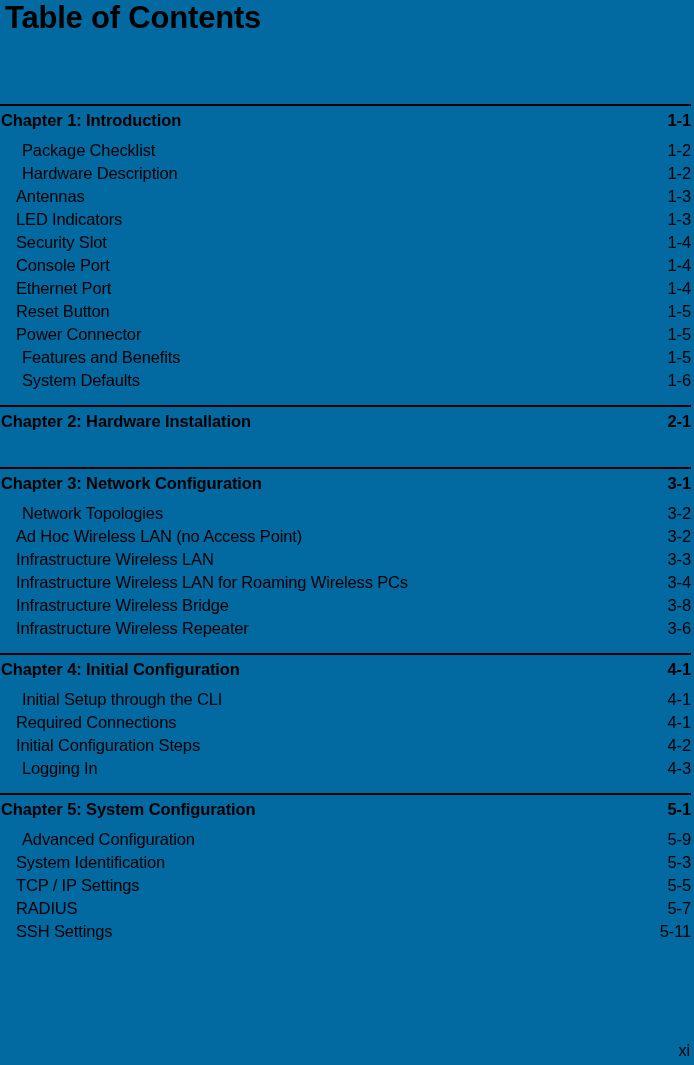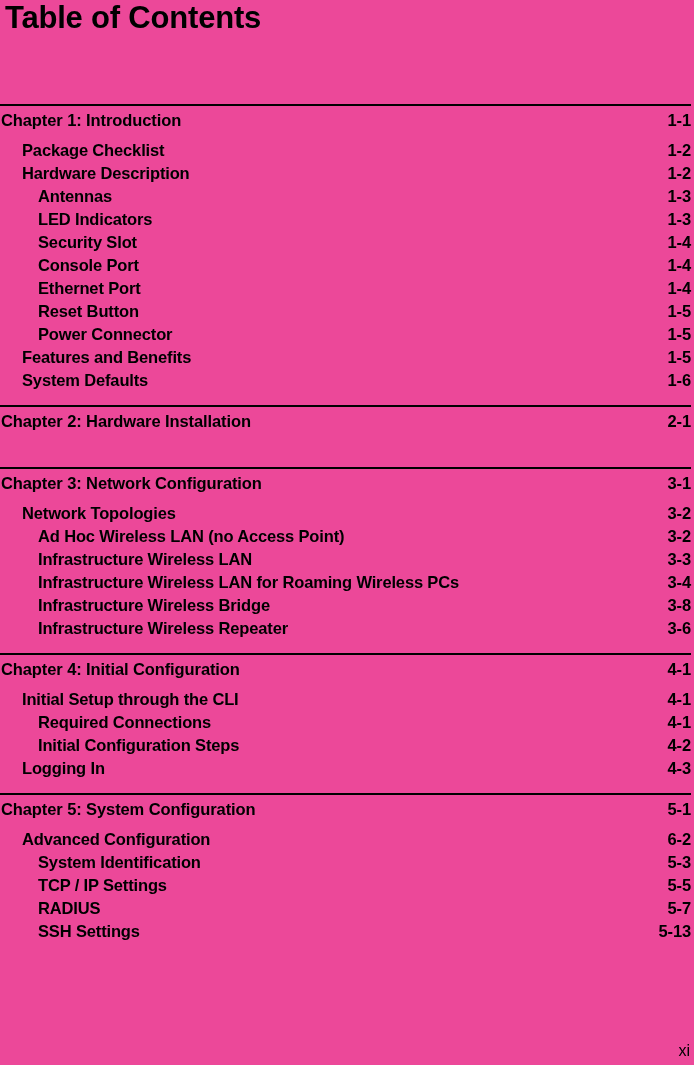--- a/index.html
+++ b/index.html
@@ -11,21 +11,21 @@
   body {
     font-family: "Liberation Sans", sans-serif;
     color: #000000;
     -webkit-font-smoothing: antialiased;
   }
   .page {
     position: relative;
     width: 694px;
     height: 1065px;
     margin: 0;
-    background: #ec4899;
+    background: #0369a1;
     overflow: hidden;
     box-sizing: border-box;
   }
   .doc-title {
     position: absolute;
     left: 5px;
     top: -2px;
     font-size: 31px;
     font-weight: bold;
     letter-spacing: -0.2px;
@@ -74,26 +74,26 @@
     font-size: 16.5px;
     font-weight: bold;
     height: 26px;
     padding-top: 5px;
     padding-left: 1px;
     letter-spacing: -0.1px;
   }
   
   .row.entry {
     font-size: 16.5px;
-    font-weight: bold;
+    font-weight: normal;
     height: 23px;
     letter-spacing: -0.15px;
   }
   .row.entry.lvl1 { padding-left: 22px; }
-  .row.entry.lvl2 { padding-left: 38px; }
+  .row.entry.lvl2 { padding-left: 16px; }
   .entries {
     padding-top: 9px;
     padding-bottom: 11px;
   }
   .entries.empty {
     padding-top: 0;
     padding-bottom: 0;
     height: 34px;
   }
   .folio {
@@ -261,41 +261,41 @@
         <div class="rule"></div>
         <div class="row chapter">
           <span class="label">Chapter 5: System Configuration</span>
           <span class="dots"></span>
           <span class="pageno">5-1</span>
         </div>
         <div class="entries">
           <div class="row entry lvl1">
             <span class="label">Advanced Configuration</span>
             <span class="dots"></span>
-            <span class="pageno">6-2</span>
+            <span class="pageno">5-9</span>
           </div>
           <div class="row entry lvl2">
             <span class="label">System Identification</span>
             <span class="dots"></span>
             <span class="pageno">5-3</span>
           </div>
           <div class="row entry lvl2">
             <span class="label">TCP / IP Settings</span>
             <span class="dots"></span>
             <span class="pageno">5-5</span>
           </div>
           <div class="row entry lvl2">
             <span class="label">RADIUS</span>
             <span class="dots"></span>
             <span class="pageno">5-7</span>
           </div>
           <div class="row entry lvl2">
             <span class="label">SSH Settings</span>
             <span class="dots"></span>
-            <span class="pageno">5-13</span>
+            <span class="pageno">5-11</span>
           </div>
         </div>
       </div>
     </div>
 
   <div class="folio">xi</div>
 
 </div>
 
 </body></html>

